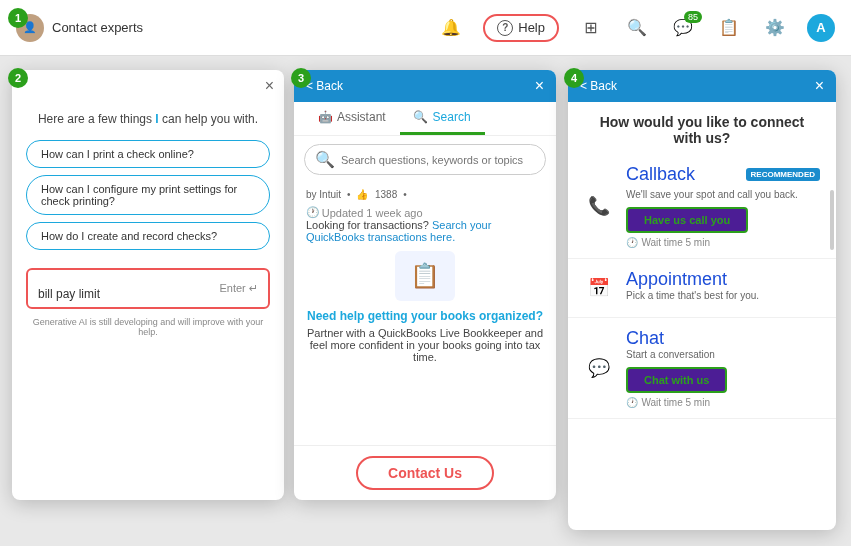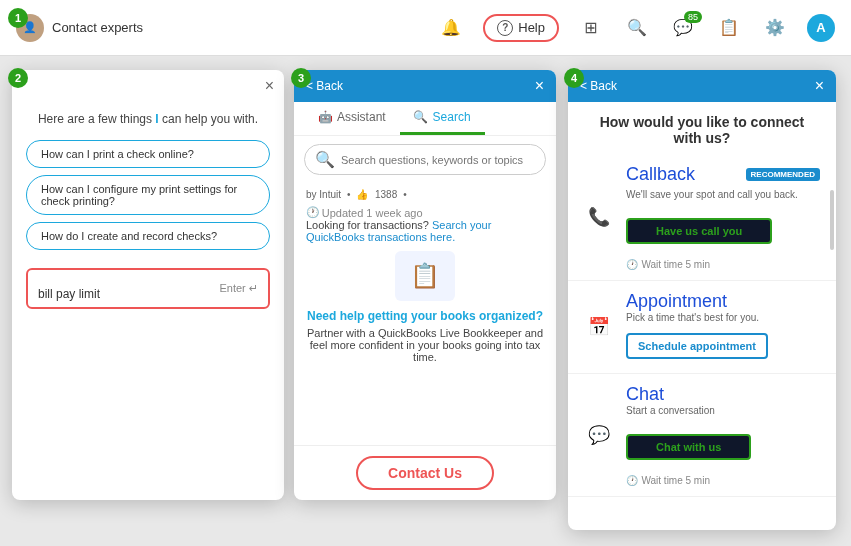--- a/index.html
+++ b/index.html
@@ -413,27 +413,27 @@
       font-size: 18px;
       color: #555;
       flex-shrink: 0;
     }
     .contact-option-details {
       flex: 1;
     }
     .action-btn-green {
       border: 2px solid #2ca01c;
       border-radius: 4px;
-      padding: 5px 28px;
+      padding: 5px 16px;
       font-size: 11px;
       font-weight: bold;
       color: #2ca01c;
-      background: #0f172a;
-      cursor: pointer;
-      margin: 12px 0;
+      background: #4c1d95;
+      cursor: pointer;
+      margin: 1px 0;
     }
     .action-btn-blue {
       border: 2px solid #1a8ccd;
       border-radius: 4px;
       padding: 5px 10px;
       font-size: 11px;
       font-weight: bold;
       color: #1a8ccd;
       background: #fff;
       cursor: pointer;
@@ -501,20 +501,21 @@
     </div>
     <div class="suggestion-list">
       <div class="suggestion-item">How can I print a check online?</div>
       <div class="suggestion-item">How can I configure my print settings for check printing?</div>
       <div class="suggestion-item">How do I create and record checks?</div>
     </div>
     <div class="panel-ai-input-area">
       <input class="panel-ai-input" type="text" value="bill pay limit" placeholder="bill pay limit" style="">
       <button class="enter-btn">Enter ↵</button>
     </div>
+    <div class="panel-ai-footer">Generative AI is still developing and will improve with your help.</div>
   </div>
 
   <div class="panel panel-help">
     <div class="panel-help-topbar">
       <button class="back-btn">&lt; Back</button>
       <button class="close-btn" style="color:#fff">×</button>
     </div>
     <div class="panel-help-tabs">
       <div class="help-tab">
         <span>🤖</span>
@@ -578,21 +579,20 @@
         </div>
       </div>
     </div>
 
     <div class="contact-option">
       <div class="contact-option-row">
         <div class="contact-icon">📅</div>
         <div class="contact-option-details">
           <div class="contact-option-title">Appointment</div>
           <div class="contact-option-desc">Pick a time that's best for you.</div>
-          <button class="action-btn-blue">Schedule appointment</button>
         </div>
       </div>
     </div>
 
     <div class="contact-option">
       <div class="contact-option-row">
         <div class="contact-icon">💬</div>
         <div class="contact-option-details">
           <div class="contact-option-title">Chat</div>
           <div class="contact-option-desc">Start a conversation</div>

